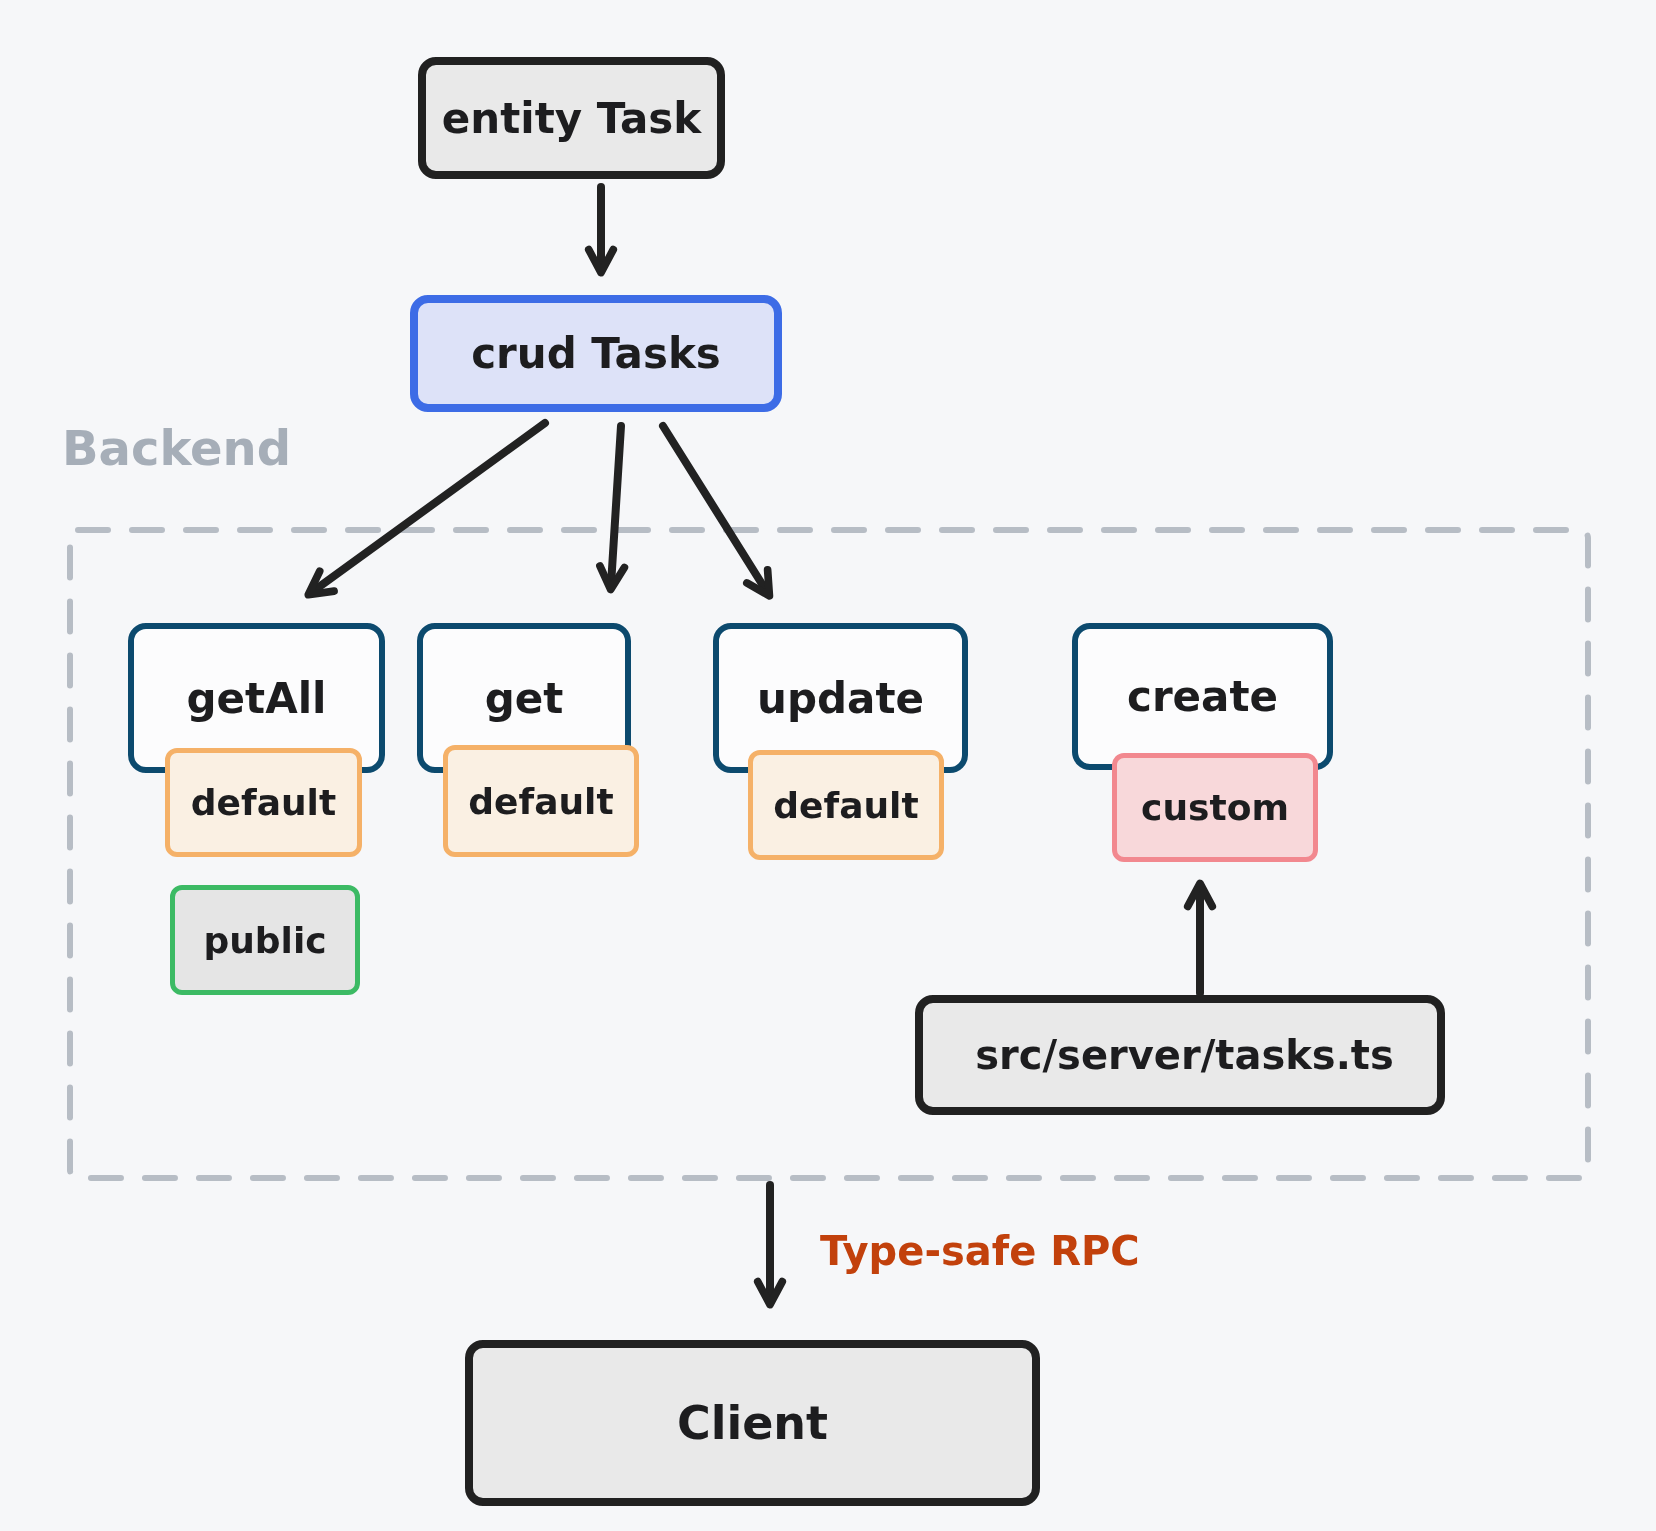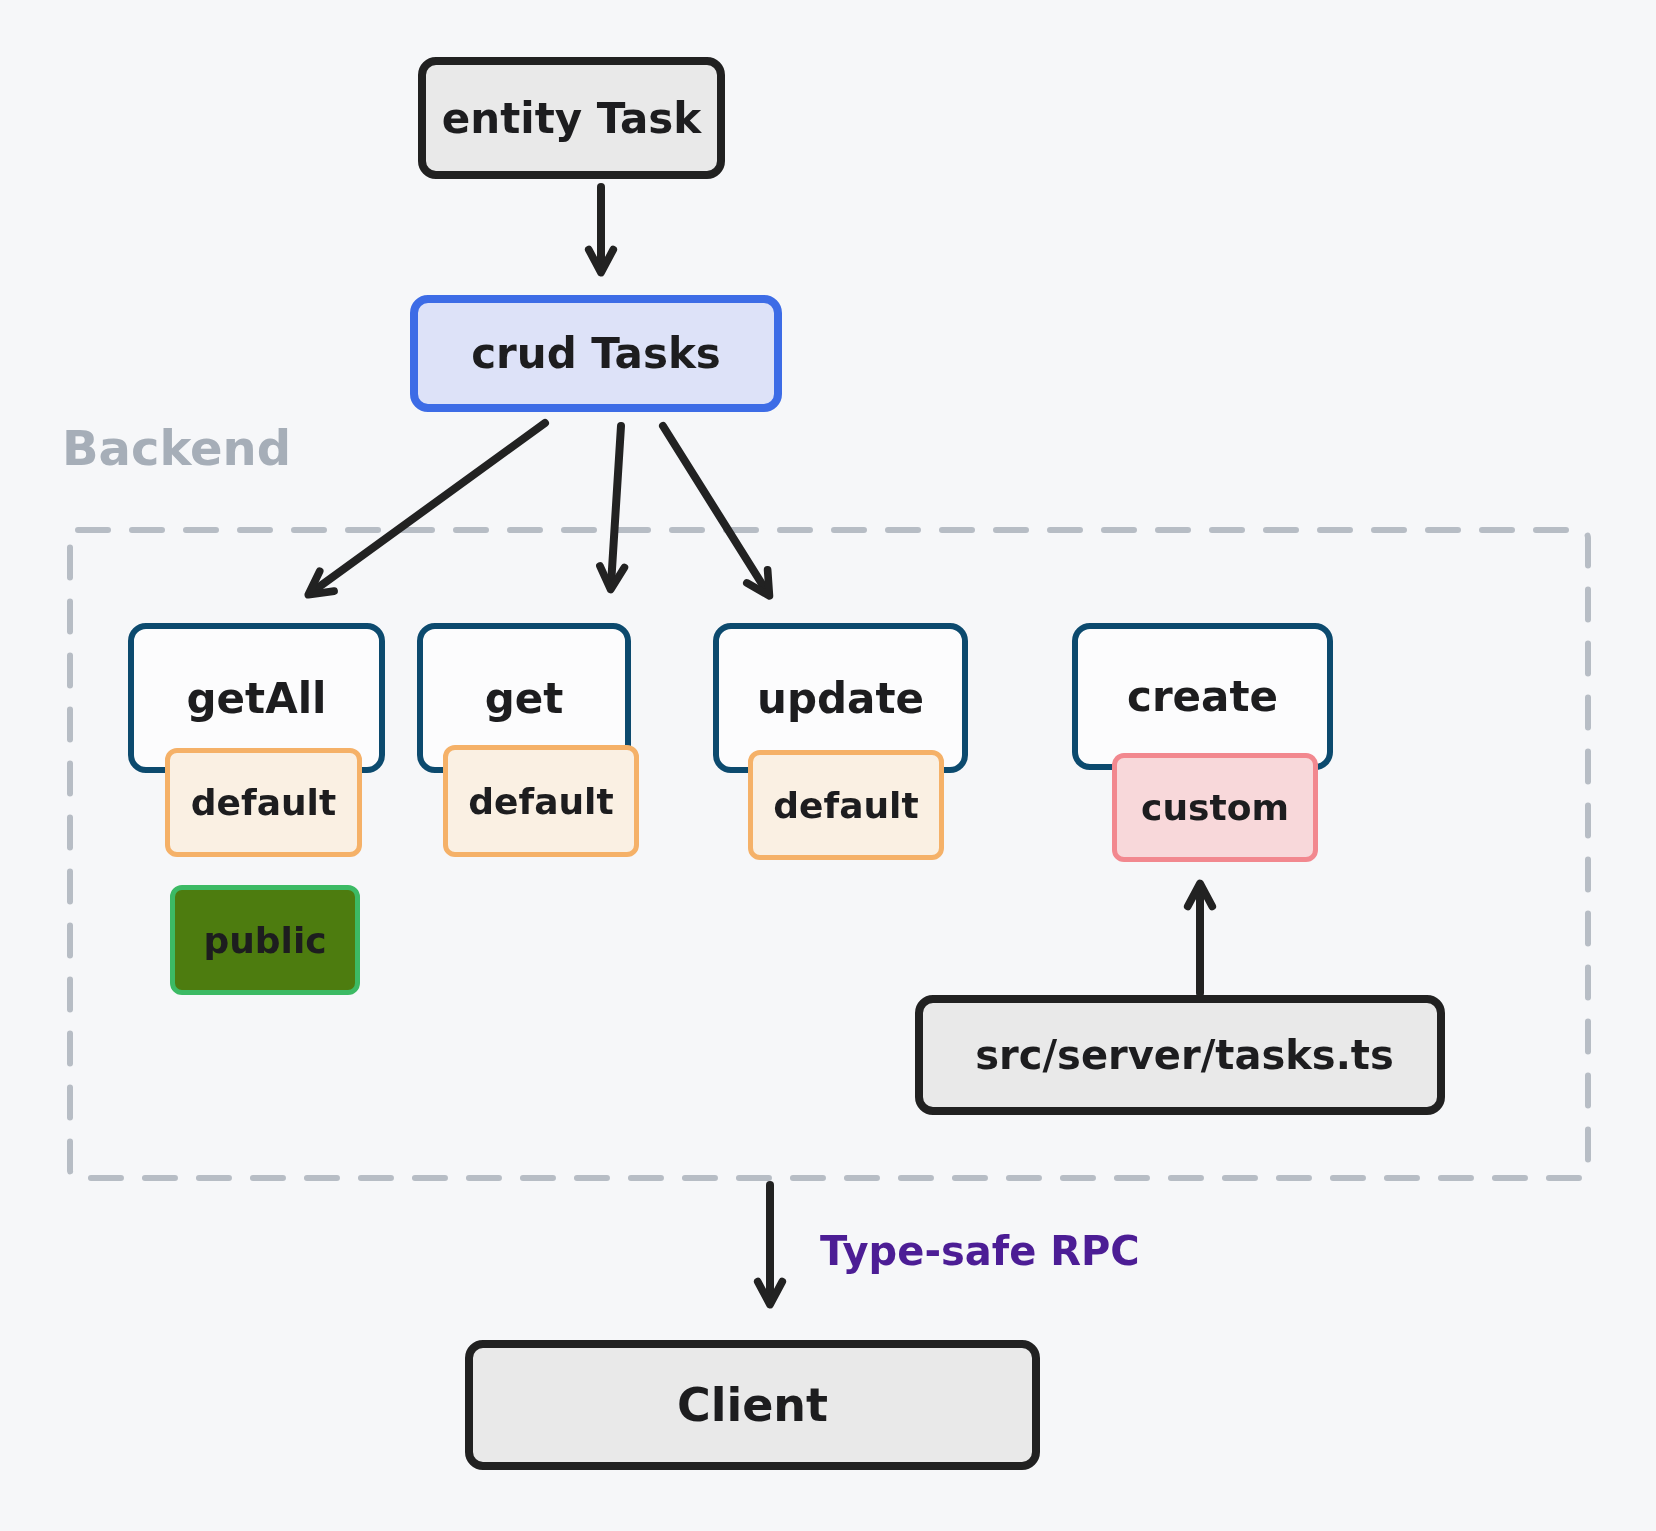--- a/index.html
+++ b/index.html
@@ -41,38 +41,38 @@
   .badge{
     border-radius:12px;
     font-size:36px;
     z-index:3;
   }
   .badge-default{
     background:#faf0e3;
     border:5px solid #f5b168;
   }
   .badge-public{
-    background:#4d7c0f;
+    background:#e5e5e5;
     border:5px solid #3cba64;
   }
   .badge-custom{
     background:#f8d8da;
     border:5px solid #f2888f;
   }
   .section-label{
     position:absolute;
     font-weight:bold;
     color:#a6aeb8;
     font-size:48px;
     z-index:1;
   }
   .edge-label{
     position:absolute;
     font-weight:bold;
-    color:#4c1d95;
+    color:#c2410c;
     font-size:40px;
     z-index:1;
   }
   #wires{
     position:absolute;left:0;top:0;
     width:1656px;height:1531px;
     z-index:4;
     pointer-events:none;
   }
 </style>
@@ -119,21 +119,21 @@
   <div class="node badge badge-public" style="left:170px;top:885px;width:190px;height:110px;">
     <span>public</span>
   </div>
 
   <div class="node box-gray" style="left:915px;top:995px;width:530px;height:120px;font-size:40px;padding-left:9px;">
     <span>src/server/tasks.ts</span>
   </div>
 
   <div class="edge-label" style="left:820px;top:1228px;">Type-safe RPC</div>
 
-  <div class="node box-gray" style="left:465px;top:1340px;width:575px;height:130px;font-size:46px;">
+  <div class="node box-gray" style="left:465px;top:1340px;width:575px;height:166px;font-size:46px;">
     <span>Client</span>
   </div>
 
   <svg id="wires" viewBox="0 0 1656 1531" xmlns="http://www.w3.org/2000/svg">
     <defs>
       <marker id="ah" viewBox="0 0 24 24" refX="17" refY="12" markerWidth="4.6" markerHeight="4.6" orient="auto-start-reverse">
         <path d="M5 4 L20 12 L5 20" fill="none" stroke="#222222" stroke-width="5" stroke-linecap="round" stroke-linejoin="round"></path>
       </marker>
     </defs>
 

